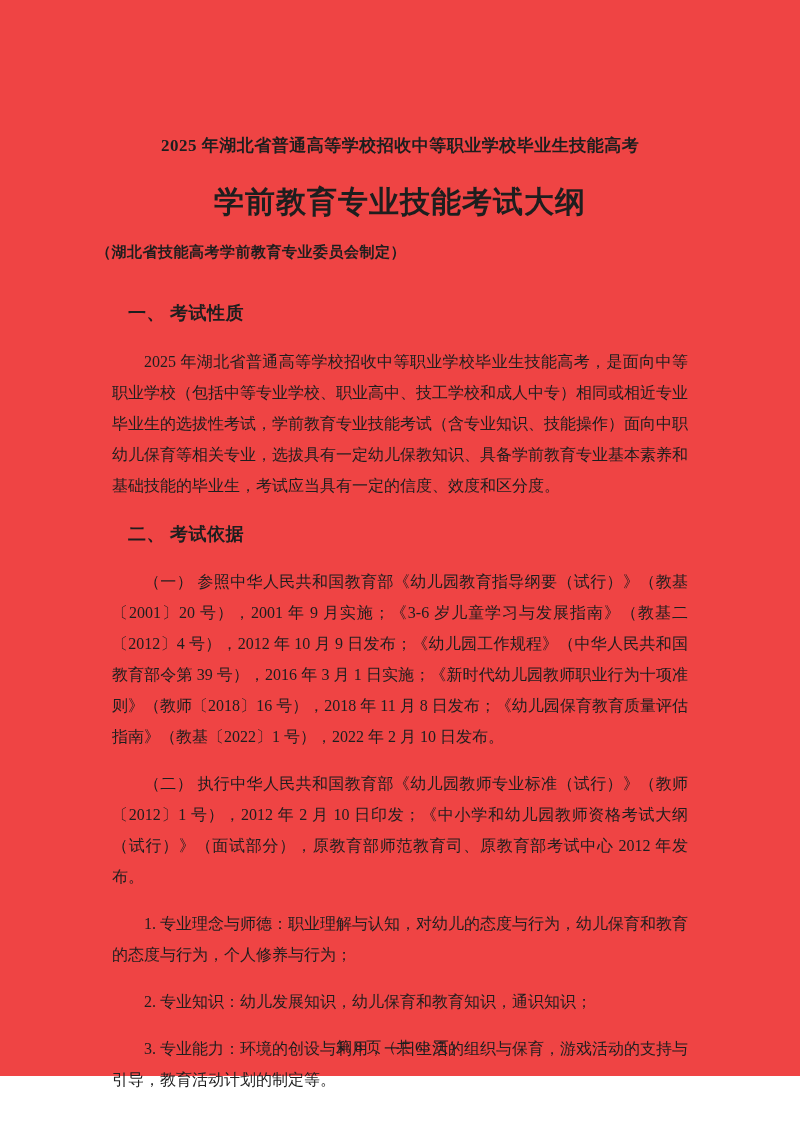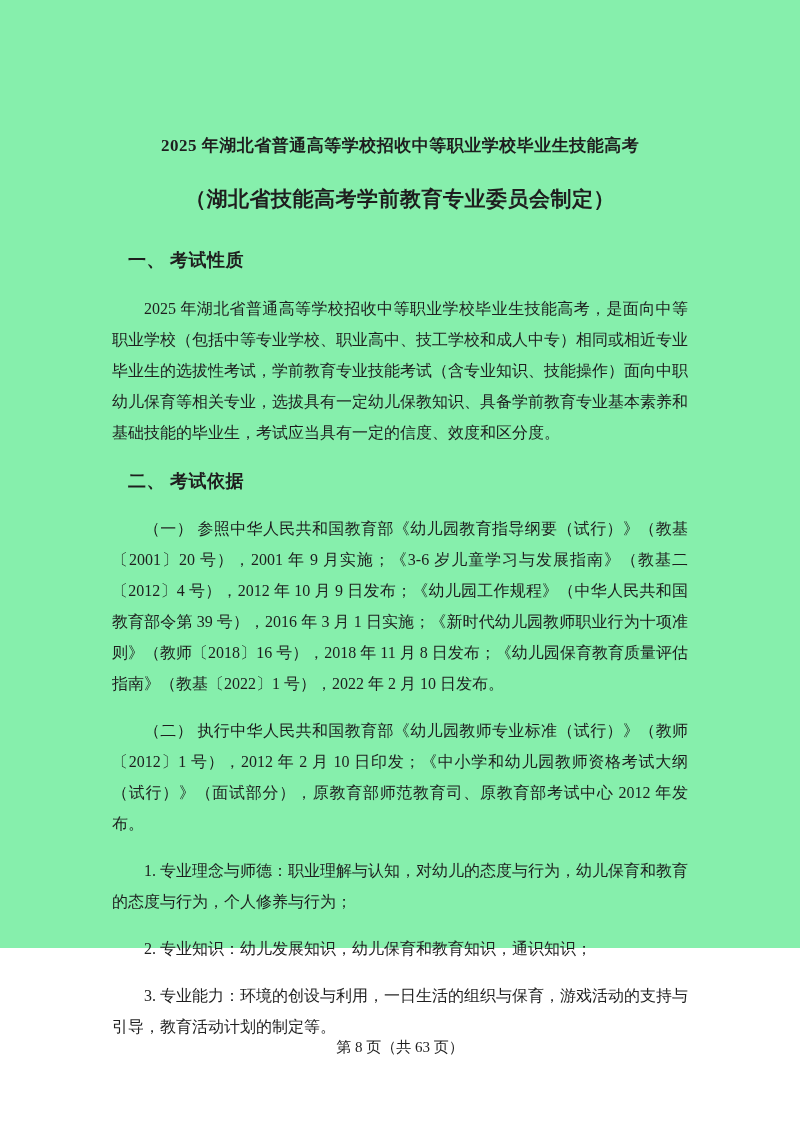--- a/index.html
+++ b/index.html
@@ -7,47 +7,47 @@
     width: 800px;
     height: 1132px;
     background: #ffffff;
     color: #1e1e1e;
     font-family: "Liberation Serif", "DejaVu Serif", serif;
     overflow: hidden;
   }
   .page {
     position: relative;
     width: 800px;
-    height: 948px;
+    height: 1076px;
     box-sizing: border-box;
     padding: 130px 96px 0 96px;
-    background: #86efac;
+    background: #ef4444;
   }
   .header-line {
     font-size: 17px;
     font-weight: 700;
     line-height: 31px;
     text-align: center;
     letter-spacing: 0.5px;
   }
   .main-title {
     margin: 19px 0 0 0;
     font-family: "Liberation Sans", "DejaVu Sans", sans-serif;
     font-size: 30px;
     font-weight: 700;
     line-height: 44px;
     text-align: center;
     letter-spacing: 1px;
   }
   .subtitle {
-    margin-top: 23px;
-    font-size: 21px;
+    margin-top: 13px;
+    font-size: 15px;
     font-weight: 700;
     line-height: 31px;
-    text-align: center;
+    text-align: left;
     letter-spacing: 0.5px;
   }
   h2.sec-heading {
     margin: 0;
     font-size: 18px;
     font-weight: 700;
     line-height: 31px;
     text-indent: 32px;
     letter-spacing: 0.5px;
   }
@@ -72,20 +72,21 @@
     color: #1e1e1e;
   }
 </style>
 </head>
 <body>
 
 <div class="page">
 
   <div class="header-line">2025 年湖北省普通高等学校招收中等职业学校毕业生技能高考</div>
 
+  <h1 class="main-title">学前教育专业技能考试大纲</h1>
 
   <div class="subtitle">（湖北省技能高考学前教育专业委员会制定）</div>
 
   <section>
     <h2 class="sec-heading first">一、 考试性质</h2>
     <p class="para lead">2025 年湖北省普通高等学校招收中等职业学校毕业生技能高考，是面向中等职业学校（包括中等专业学校、职业高中、技工学校和成人中专）相同或相近专业毕业生的选拔性考试，学前教育专业技能考试（含专业知识、技能操作）面向中职幼儿保育等相关专业，选拔具有一定幼儿保教知识、具备学前教育专业基本素养和基础技能的毕业生，考试应当具有一定的信度、效度和区分度。</p>
   </section>
 
   <section>
     <h2 class="sec-heading second">二、 考试依据</h2>

